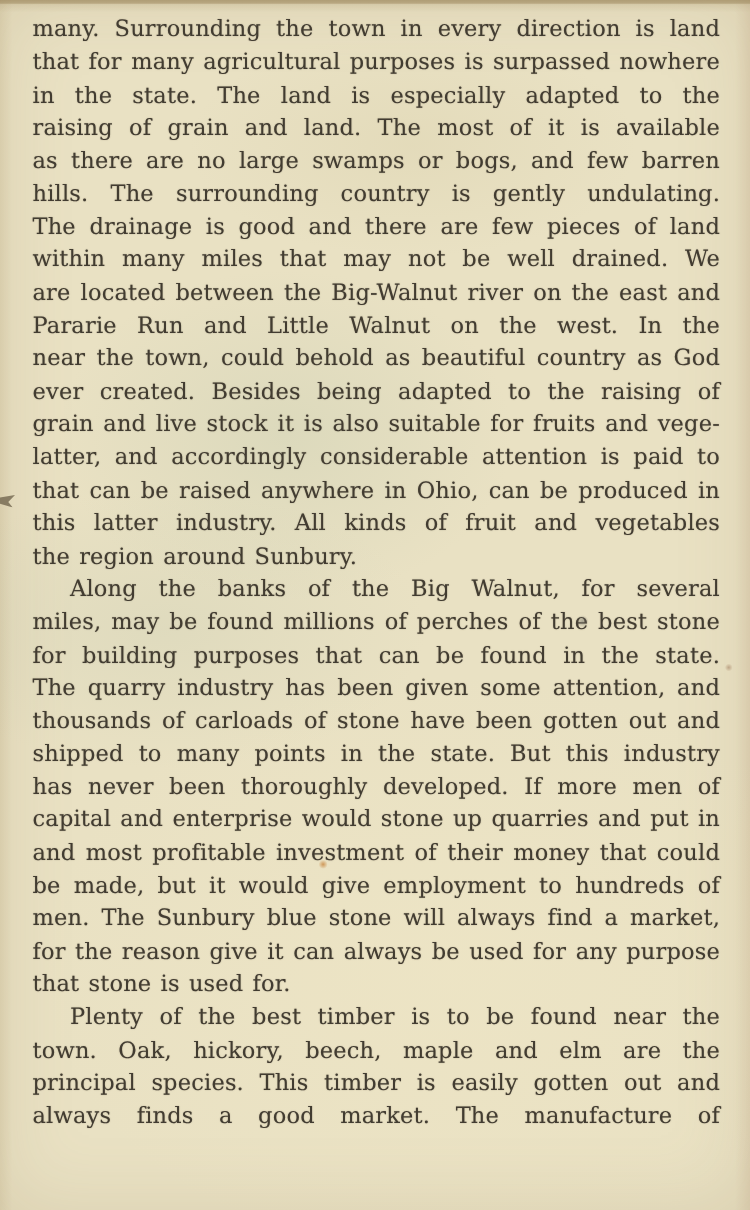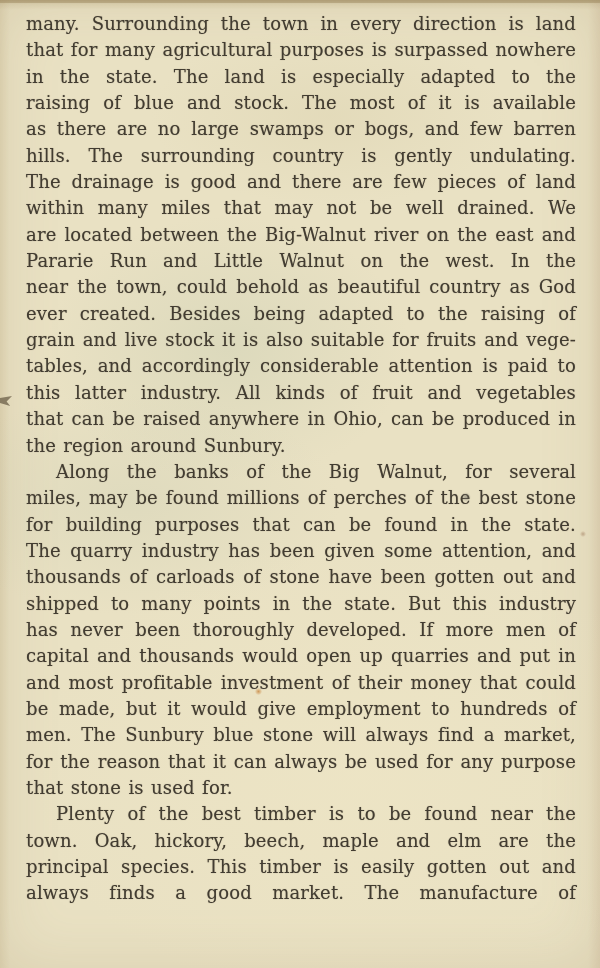--- a/index.html
+++ b/index.html
@@ -72,46 +72,46 @@
 </style>
 </head>
 <body>
 
 <div class="page">
   <div class="edge-shade-top"></div>
   <div class="text-block">
       <div class="line">many.  Surrounding the town in every direction is land</div>
       <div class="line">that for many agricultural purposes is surpassed nowhere</div>
       <div class="line">in the state.  The land is especially adapted to the</div>
-      <div class="line">raising of blue and stock.  The most of it is available</div>
+      <div class="line">raising of grain and land.  The most of it is available</div>
       <div class="line">as there are no large swamps or bogs, and few barren</div>
       <div class="line">hills.  The surrounding country is gently undulating.</div>
       <div class="line">The drainage is good and there are few pieces of land</div>
       <div class="line">within many miles that may not be well drained.  We</div>
       <div class="line">are located between the Big-Walnut river on the east and</div>
       <div class="line">Pararie Run and Little Walnut on the west.  In the</div>
       <div class="line">near the town, could behold as beautiful country as God</div>
       <div class="line">ever created.  Besides being adapted to the raising of</div>
       <div class="line">grain and live stock it is also suitable for fruits and vege-</div>
-      <div class="line">tables, and accordingly considerable attention is paid to</div>
+      <div class="line">latter, and accordingly considerable attention is paid to</div>
+      <div class="line">that can be raised anywhere in Ohio, can be produced in</div>
       <div class="line">this latter industry.  All kinds of fruit and vegetables</div>
-      <div class="line">that can be raised anywhere in Ohio, can be produced in</div>
       <div class="line noj">the region around Sunbury.</div>
       <div class="line indent">Along the banks of the Big Walnut, for several</div>
       <div class="line">miles, may be found millions of perches of the best stone</div>
       <div class="line">for building purposes that can be found in the state.</div>
       <div class="line">The quarry industry has been given some attention, and</div>
       <div class="line">thousands of carloads of stone have been gotten out and</div>
       <div class="line">shipped to many points in the state.  But this industry</div>
       <div class="line">has never been thoroughly developed.  If more men of</div>
-      <div class="line">capital and thousands would open up quarries and put in</div>
+      <div class="line">capital and enterprise would stone up quarries and put in</div>
       <div class="line">and most profitable investment of their money that could</div>
       <div class="line">be made, but it would give employment to hundreds of</div>
       <div class="line">men.  The Sunbury blue stone will always find a market,</div>
-      <div class="line">for the reason that it can always be used for any purpose</div>
+      <div class="line">for the reason give it can always be used for any purpose</div>
       <div class="line noj">that stone is used for.</div>
       <div class="line indent">Plenty of the best timber is to be found near the</div>
       <div class="line">town.  Oak, hickory, beech, maple and elm are the</div>
       <div class="line">principal species.  This timber is easily gotten out and</div>
       <div class="line">always finds a good market.  The manufacture of</div>
     </div>
   <div class="smudge stain-gray"></div>
   <div class="smudge stain-orange"></div>
   <div class="smudge stain-dot-right"></div>
   <div class="pencil-mark"></div>

